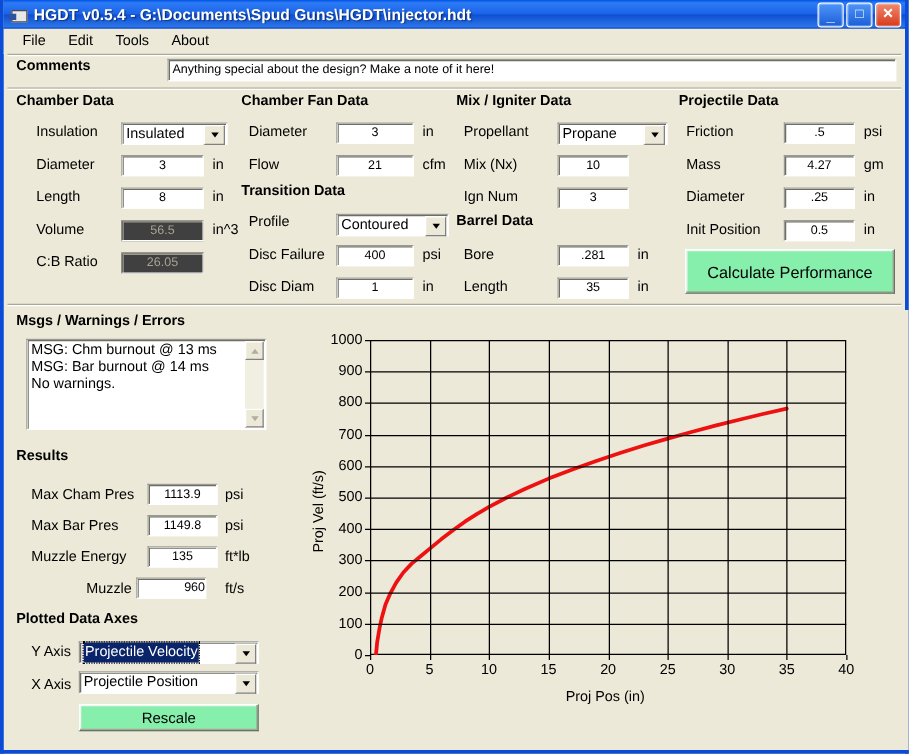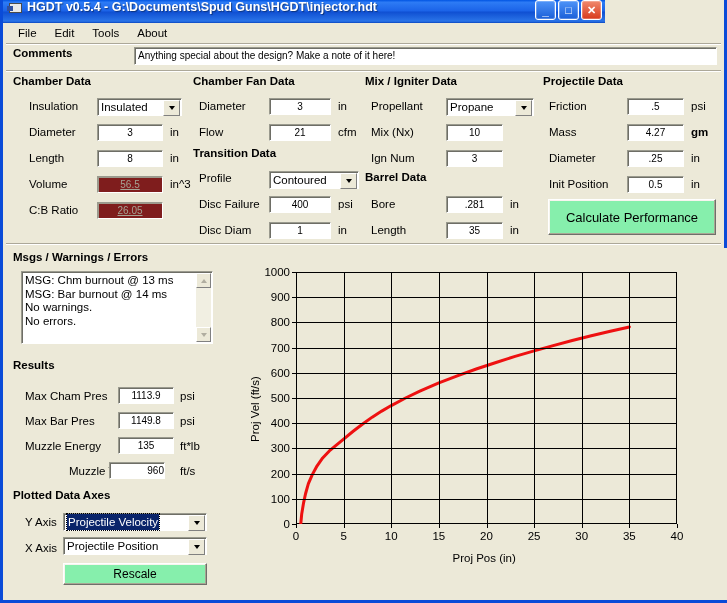--- a/index.html
+++ b/index.html
@@ -7,23 +7,23 @@
     width:727px;height:603px;overflow:hidden;
     font-family:"Liberation Sans", sans-serif;
     font-size:11px;
     background:#0a246a;
   }
   #app{position:relative;width:727px;height:603px;box-sizing:border-box;
        border-left:3px solid #0a4bd8;border-right:3px solid #0a4bd8;border-bottom:3px solid #0a4bd8;
        background:#ece9d8;}
   
   .titlebar{
-    height:23px;width:602px;
+    height:23px;width:721px;
     background:linear-gradient(180deg,#0054e3 0%,#2d7bf5 10%,#1b63e8 48%,#0f4fd2 52%,#2a74e8 92%,#0a46c0 100%);
-    display:flex;position:relative;
+    display:flex;align-items:center;position:relative;
   }
   .title-ico{width:16px;height:14px;margin:0 4px 0 4px;position:relative;flex:0 0 auto;}
   .title-ico .b1{position:absolute;left:2px;top:3px;width:11px;height:8px;background:#e8e8e8;border:1px solid #4a4a4a;}
   .title-ico .b2{position:absolute;left:0px;top:6px;width:6px;height:5px;background:#3050a0;}
   .title-text{color:#fff;font-weight:bold;font-size:12.5px;text-shadow:1px 1px 1px rgba(0,0,0,.45);
     white-space:nowrap;overflow:hidden;flex:1 1 auto;letter-spacing:0px;}
   .winbtns{display:flex;gap:2px;margin-right:3px;flex:0 0 auto;}
   .wb{width:19px;height:18px;border:1px solid #ffffff;border-radius:3px;position:relative;
       box-shadow:inset 0 0 0 1px rgba(255,255,255,.25);}
   .wb.min{background:linear-gradient(180deg,#4f94f8,#1b5fd8);}
@@ -38,21 +38,21 @@
   .menuitem{padding:2px 9px;font-size:11.5px;color:#000;cursor:default;}
   .grp-title{font-weight:bold;font-size:11.5px;color:#000;}
   .lbl{font-size:11.5px;color:#000;}
   .unit{font-size:11.5px;color:#000;}
   .tbox{
     height:17px;background:#fff;box-sizing:border-box;
     border:1px solid;border-color:#9a9a8e #ffffff #ffffff #9a9a8e;
     box-shadow:inset 1px 1px 0 #6e6e66;
     font-size:10px;text-align:center;line-height:15px;color:#000;
   }
-  .tbox.ro{background:#7f1d1d;color:#a6a294;box-shadow:inset 1px 1px 0 #9e9a8c;text-decoration:underline;}
+  .tbox.ro{background:#404040;color:#a6a294;box-shadow:inset 1px 1px 0 #9e9a8c;}
   .tbox.left{text-align:left;padding-left:3px;}
   .combo{
     height:18px;background:#fff;box-sizing:border-box;position:relative;
     border:1px solid;border-color:#9a9a8e #ffffff #ffffff #9a9a8e;
     box-shadow:inset 1px 1px 0 #6e6e66;
     font-size:11.5px;line-height:16px;padding-left:3px;color:#000;
   }
   .combo .arw{
     position:absolute;right:1px;top:1px;width:15px;height:14px;background:#ece9d8;
     border:1px solid;border-color:#ffffff #808080 #808080 #ffffff;
@@ -204,41 +204,40 @@
   <div class="abs unit" style="left:507px;top:224px;">in</div>
 
   <div class="abs grp-title" style="left:540px;top:75px;">Projectile Data</div>
 
   <div class="abs lbl" style="left:546px;top:100px;">Friction</div>
   <div class="abs tbox" style="left:624px;top:98px;width:57px;">.5</div>
   <div class="abs unit" style="left:688px;top:100px;">psi</div>
 
   <div class="abs lbl" style="left:546px;top:126px;">Mass</div>
   <div class="abs tbox" style="left:624px;top:124px;width:57px;">4.27</div>
-  <div class="abs unit" style="left:688px;top:126px;font-weight:bold;">gm</div>
+  <div class="abs unit" style="left:688px;top:126px;">gm</div>
 
   <div class="abs lbl" style="left:546px;top:152px;">Diameter</div>
   <div class="abs tbox" style="left:624px;top:150px;width:57px;">.25</div>
   <div class="abs unit" style="left:688px;top:152px;">in</div>
 
   <div class="abs lbl" style="left:546px;top:178px;">Init Position</div>
   <div class="abs tbox" style="left:624px;top:176px;width:57px;">0.5</div>
   <div class="abs unit" style="left:688px;top:178px;">in</div>
 
   <div class="abs btn" style="left:545px;top:199px;width:168px;height:36px;font-size:13px;">Calculate Performance</div>
 
   <div class="sep-line abs" style="top:243px;"></div>
 
   <div class="abs grp-title" style="left:10px;top:251px;">Msgs / Warnings / Errors</div>
   <div class="listbox" style="left:18px;top:271px;width:192px;height:73px;">
     <div style="padding-top:2px;">
       <div class="row">MSG: Chm burnout @ 13 ms</div>
       <div class="row">MSG: Bar burnout @ 14 ms</div>
       <div class="row">No warnings.</div>
-      <div class="row">No errors.</div>
     </div>
     <div class="sbar">
       <div class="sbtn up">
           <span class="tri"></span>
         </div>
       <div class="sbtn dn">
           <span class="tri"></span>
         </div>
     </div>
   </div>

